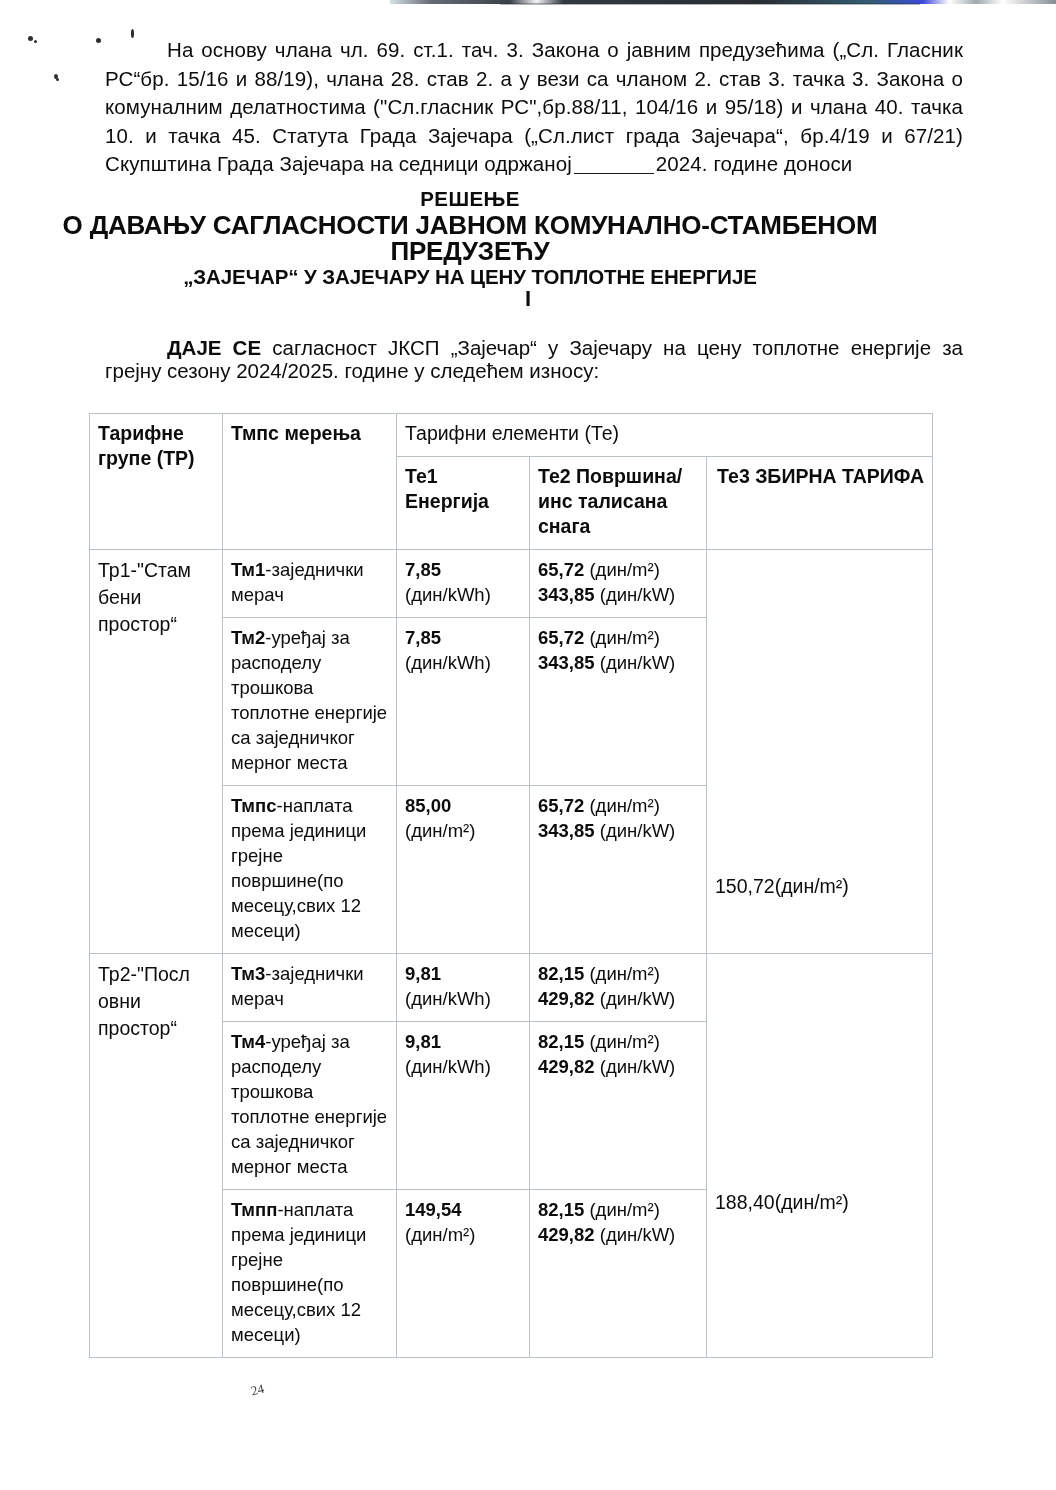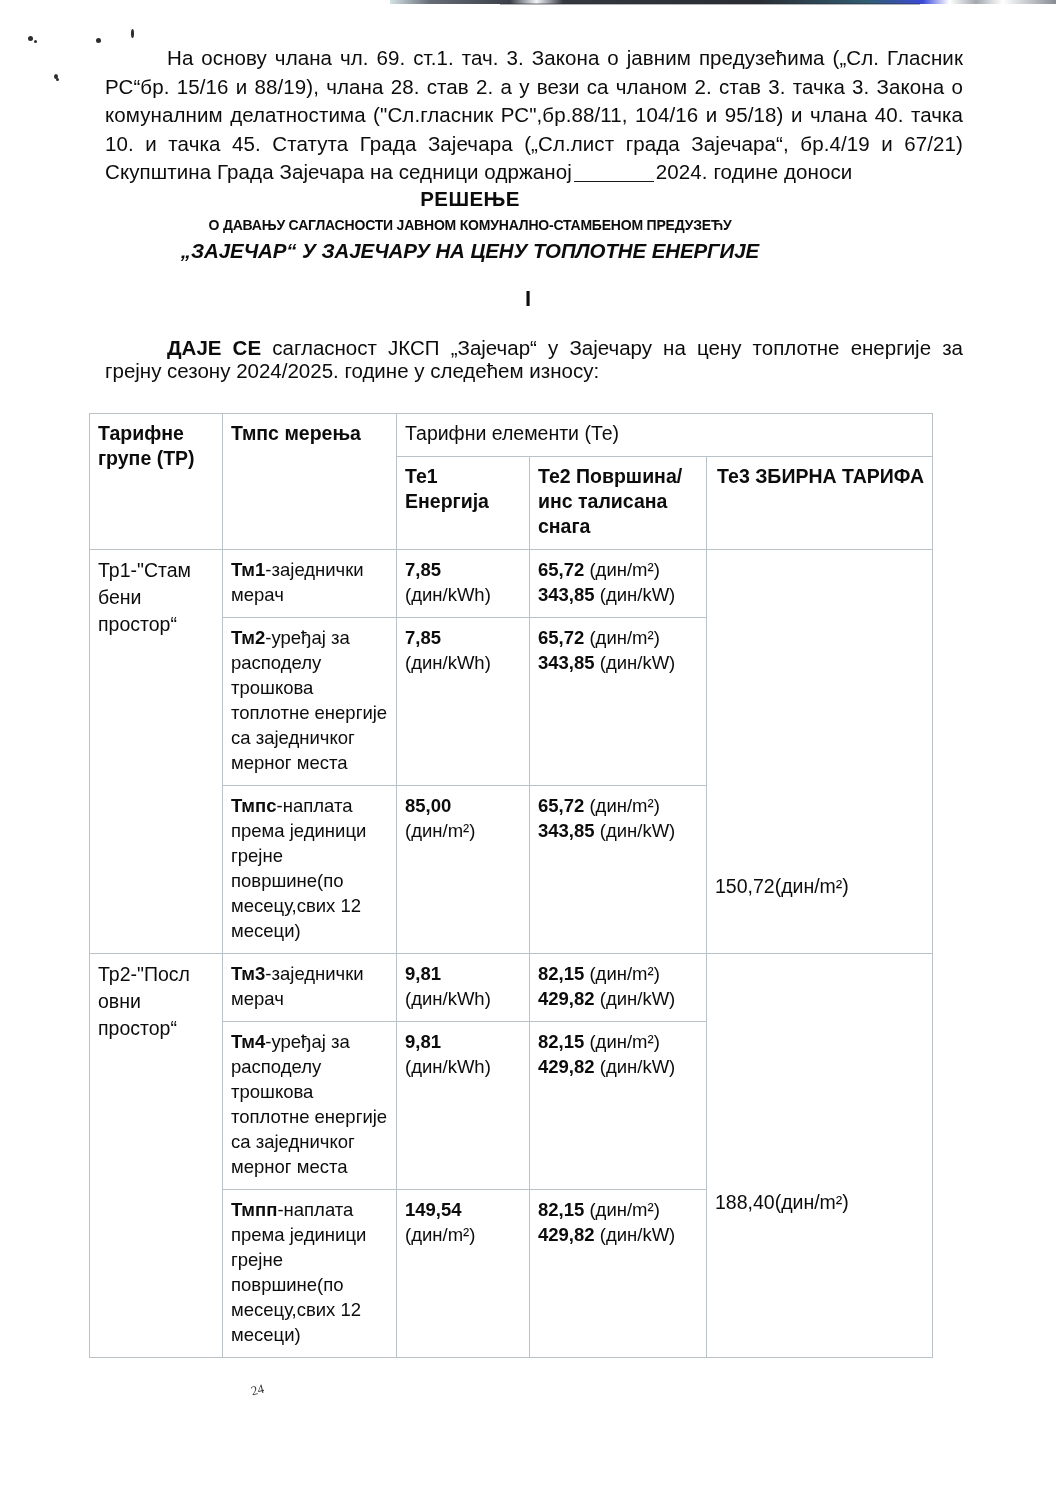--- a/index.html
+++ b/index.html
@@ -50,21 +50,21 @@
     position: absolute;
     left: 0; top: 0;
     width: 1056px;
     height: 1490px;
   }
 
   
   .preamble {
     position: absolute;
     left: 105px;
-    top: 44px;
+    top: 36px;
     width: 858px;
     font-size: 20.5px;
     line-height: 28.5px;
     text-align: justify;
     text-indent: 62px;
     letter-spacing: .1px;
   }
   .preamble .blank-line {
     display: inline-block;
     width: 80px;
@@ -78,22 +78,22 @@
     position: absolute;
     left: 0;
     top: 186px;
     width: 940px;
     text-align: center;
     font-weight: bold;
     font-size: 20.5px;
     line-height: 26px;
   }
   .doc-title .l1 { letter-spacing: .4px; }
-  .doc-title .l2 { letter-spacing: -.2px; font-size: 14px; }
-  .doc-title .l3 { letter-spacing: -.1px; font-size: 20.5px; font-style: italic; }
+  .doc-title .l2 { letter-spacing: -.2px; font-size: 26px; }
+  .doc-title .l3 { letter-spacing: -.1px; font-size: 20.5px; }
 
   .section-numeral {
     position: absolute;
     left: 0;
     top: 286px;
     width: 1056px;
     text-align: center;
     font-weight: bold;
     font-size: 22px;
   }

